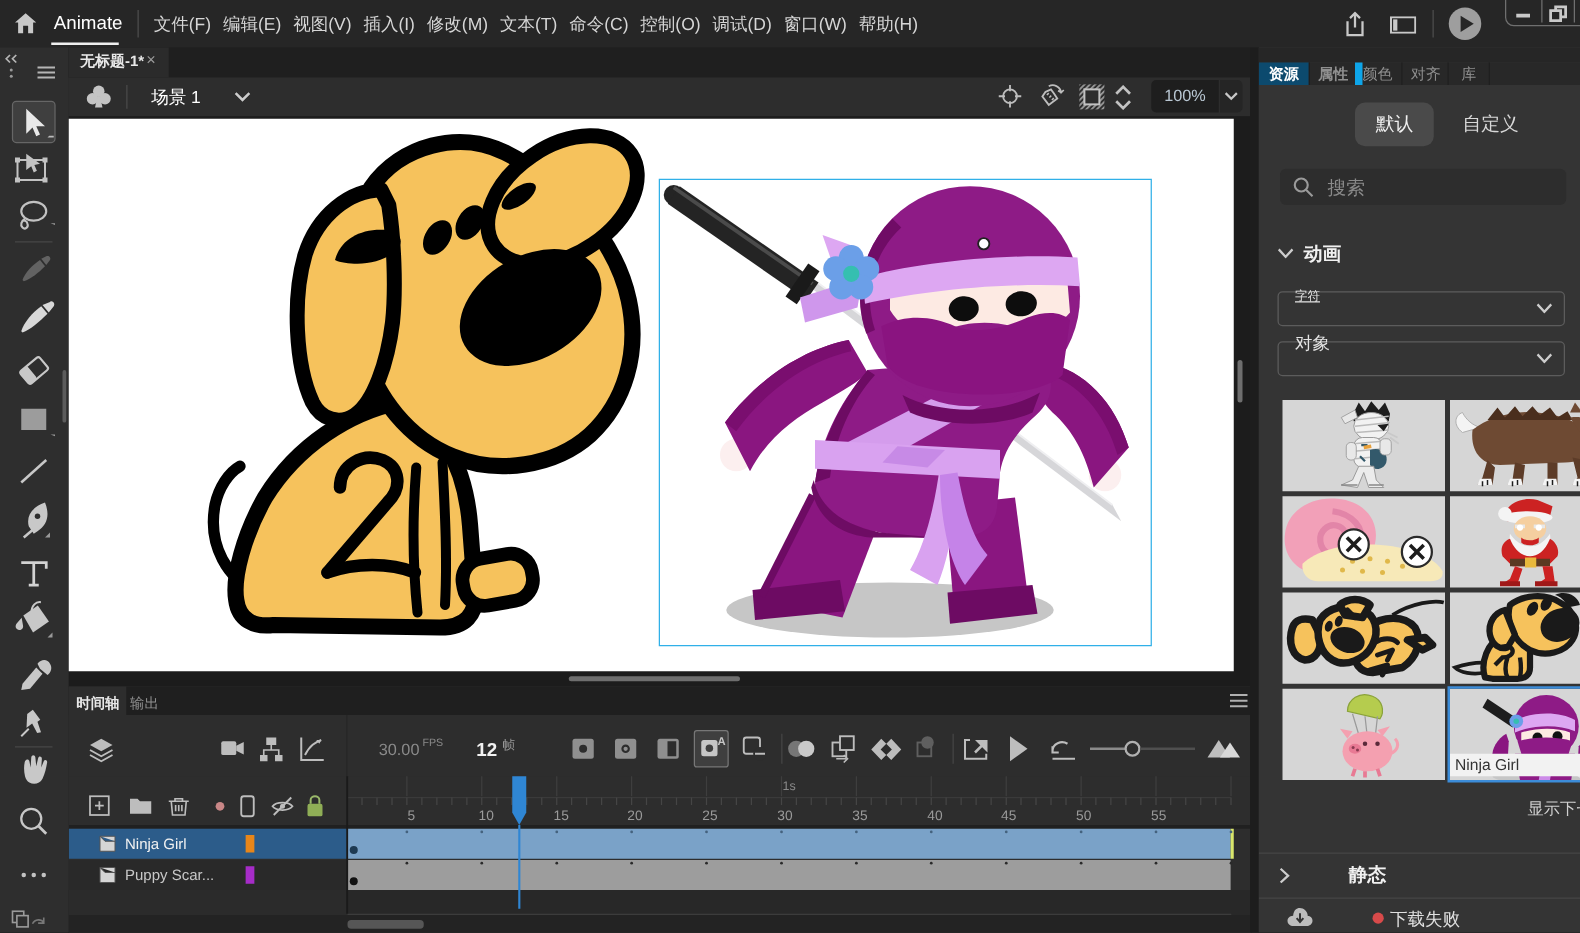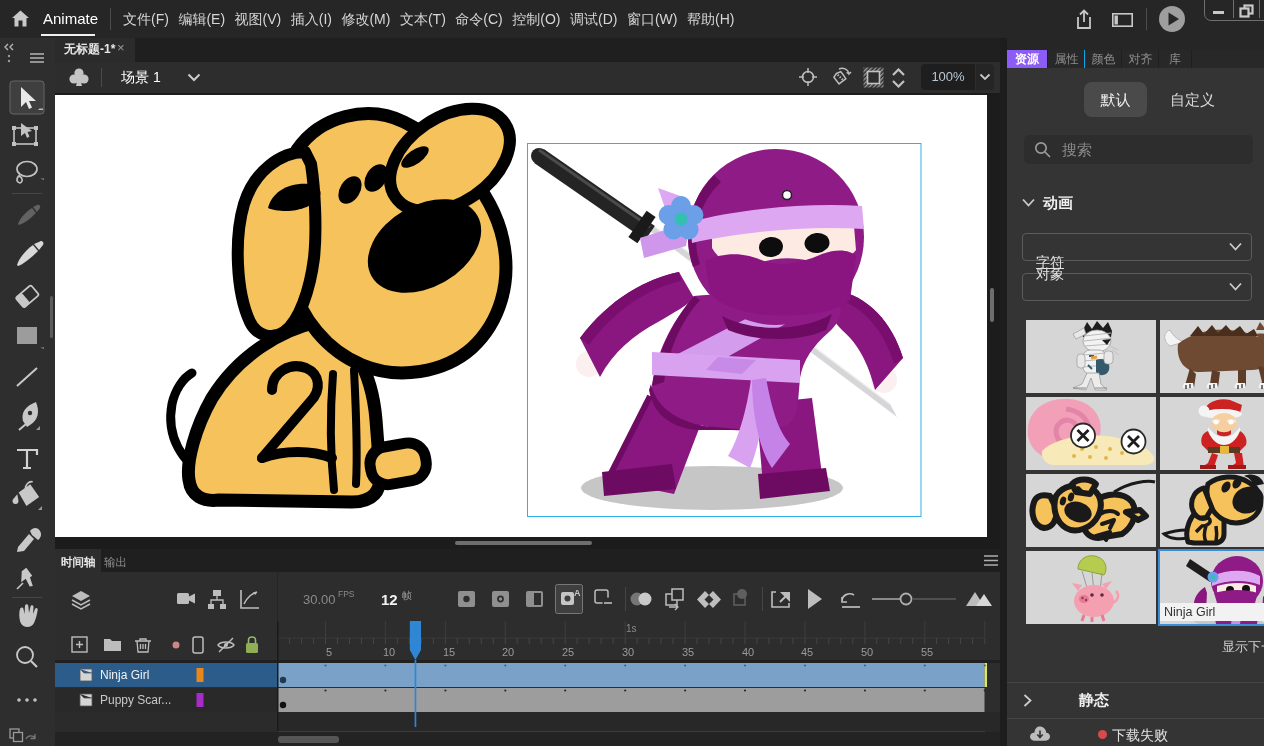--- a/index.html
+++ b/index.html
@@ -471,43 +471,43 @@
 
   <path d="M409.8 621 L421 621 L421 650 L415.4 660 L409.8 650 Z" fill="#2f86d4"></path>
   <rect x="414.6" y="660" width="1.7" height="67" fill="#2f86d4"></rect>
 </svg>
 </div>
 
 <div class="abs" style="left:1000px;top:38px;width:7px;height:708px;background:#1d1d1d;"></div>
 <div class="abs" id="rightpanel" style="left:1007px;top:38px;width:257px;height:708px;background:#343434;overflow:hidden;">
   <div class="abs" style="left:0;top:0;width:257px;height:12px;background:#262626;"></div>
   <div class="abs" style="left:0;top:12px;width:257px;height:18px;background:#282828;"></div>
-  <div class="abs" style="left:0;top:12px;width:40px;height:18px;background:#8b5cf6;color:#ffffff;font-size:12px;font-weight:bold;text-align:center;line-height:18px;">资源</div>
-  <div class="abs" style="left:40px;top:12px;width:37px;height:18px;color:#8f8f8f;font-size:12px;text-align:center;line-height:18px;border-left:1px solid #1f1f1f;">属性</div>
-  <div class="abs" style="left:77px;top:12px;width:37px;height:18px;color:#8f8f8f;font-size:12px;text-align:center;line-height:18px;border-left:1px solid #0ea5e9;">颜色</div>
+  <div class="abs" style="left:0;top:12px;width:40px;height:18px;background:#0c4a6e;color:#ffffff;font-size:12px;font-weight:bold;text-align:center;line-height:18px;">资源</div>
+  <div class="abs" style="left:40px;top:12px;width:37px;height:18px;color:#8f8f8f;font-size:12px;text-align:center;line-height:18px;border-left:1px solid #1f1f1f;font-weight:bold;">属性</div>
+  <div class="abs" style="left:77px;top:12px;width:37px;height:18px;color:#8f8f8f;font-size:12px;text-align:left;line-height:18px;border-left:6px solid #0ea5e9;">颜色</div>
   <div class="abs" style="left:114px;top:12px;width:37px;height:18px;color:#8f8f8f;font-size:12px;text-align:center;line-height:18px;border-left:1px solid #1f1f1f;">对齐</div>
   <div class="abs" style="left:151px;top:12px;width:32px;height:18px;color:#8f8f8f;font-size:12px;text-align:center;line-height:18px;border-left:1px solid #1f1f1f;border-right:1px solid #1f1f1f;">库</div>
 
   <div class="abs" style="left:77px;top:44px;width:63px;height:35px;background:#4a4a4a;border-radius:8px;color:#f0f0f0;font-size:15px;text-align:center;line-height:35px;">默认</div>
   <div class="abs" style="left:163px;top:44px;width:60px;height:35px;color:#d8d8d8;font-size:15px;line-height:35px;">自定义</div>
 
   <div class="abs" style="left:17px;top:97px;width:229px;height:29px;background:#2d2d2d;border-radius:5px;"></div>
   <svg class="abs" style="left:27px;top:103px;" width="17" height="17" viewBox="0 0 17 17">
     <circle cx="7" cy="7" r="5.2" fill="none" stroke="#9a9a9a" stroke-width="1.7"></circle>
     <path d="M11 11 L16 16" stroke="#9a9a9a" stroke-width="1.7"></path>
   </svg>
   <div class="abs" style="left:55px;top:103px;font-size:15px;color:#8a8a8a;">搜索</div>
 
   <svg class="abs" style="left:15px;top:160px;" width="13" height="9" viewBox="0 0 13 9">
     <path d="M1 1.5 L6.5 7.5 L12 1.5" fill="none" stroke="#cccccc" stroke-width="1.8"></path>
   </svg>
   <div class="abs" style="left:36px;top:156px;font-size:15px;font-weight:bold;color:#f0f0f0;">动画</div>
 
   <div class="abs" style="left:15px;top:195px;width:228px;height:26px;border:1px solid #5c5c5c;border-radius:4px;"></div>
-  <div class="abs" style="left:29px;top:216px;font-size:14px;color:#e4e4e4;text-decoration:underline;">字符</div>
+  <div class="abs" style="left:29px;top:192px;font-size:10px;color:#e4e4e4;text-decoration:underline;">字符</div>
   <svg class="abs" style="left:222px;top:204px;" width="13" height="9" viewBox="0 0 13 9">
       <path d="M1 1.5 L6.5 7.5 L12 1.5" fill="none" stroke="#cccccc" stroke-width="1.8"></path>
     </svg>
   <div class="abs" style="left:15px;top:235px;width:228px;height:26px;border:1px solid #5c5c5c;border-radius:4px;"></div>
   <div class="abs" style="left:29px;top:228px;font-size:14px;color:#e4e4e4;">对象</div>
   <svg class="abs" style="left:222px;top:244px;" width="13" height="9" viewBox="0 0 13 9">
       <path d="M1 1.5 L6.5 7.5 L12 1.5" fill="none" stroke="#cccccc" stroke-width="1.8"></path>
     </svg>
 
   <div id="thumbs" class="abs" style="left:0;top:0;">

